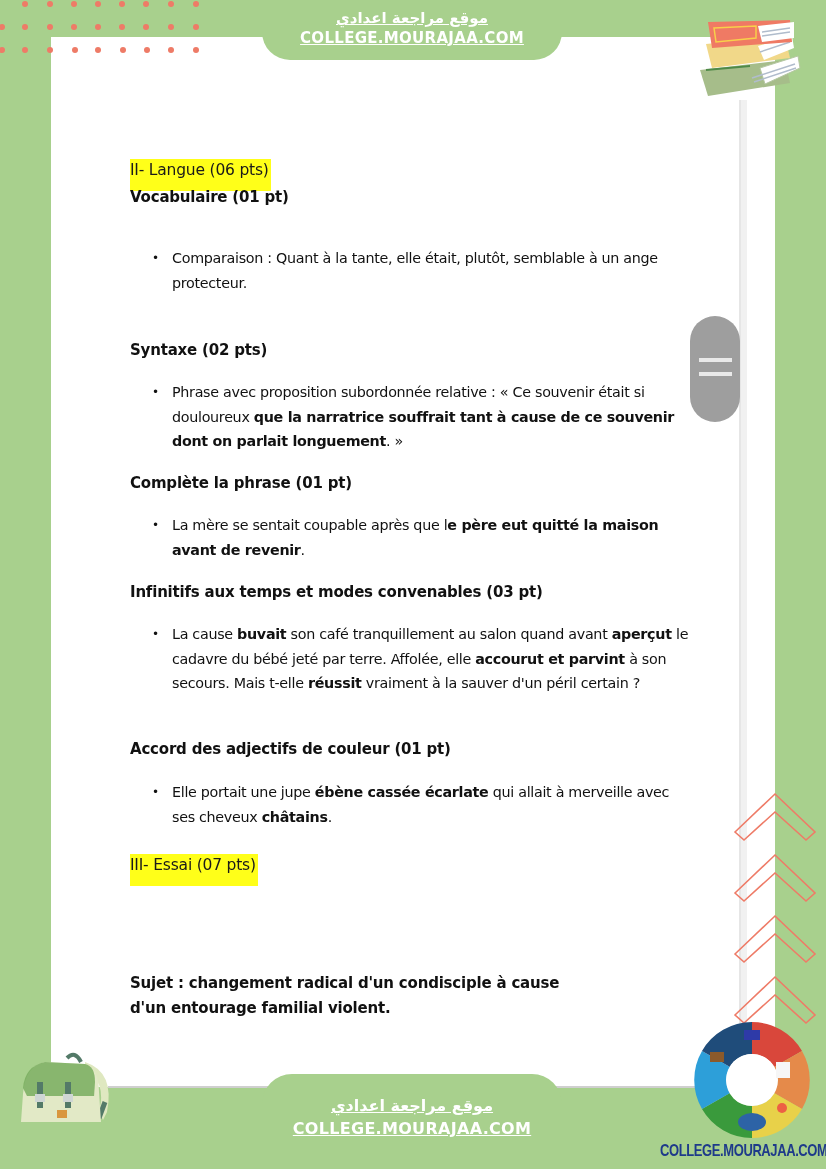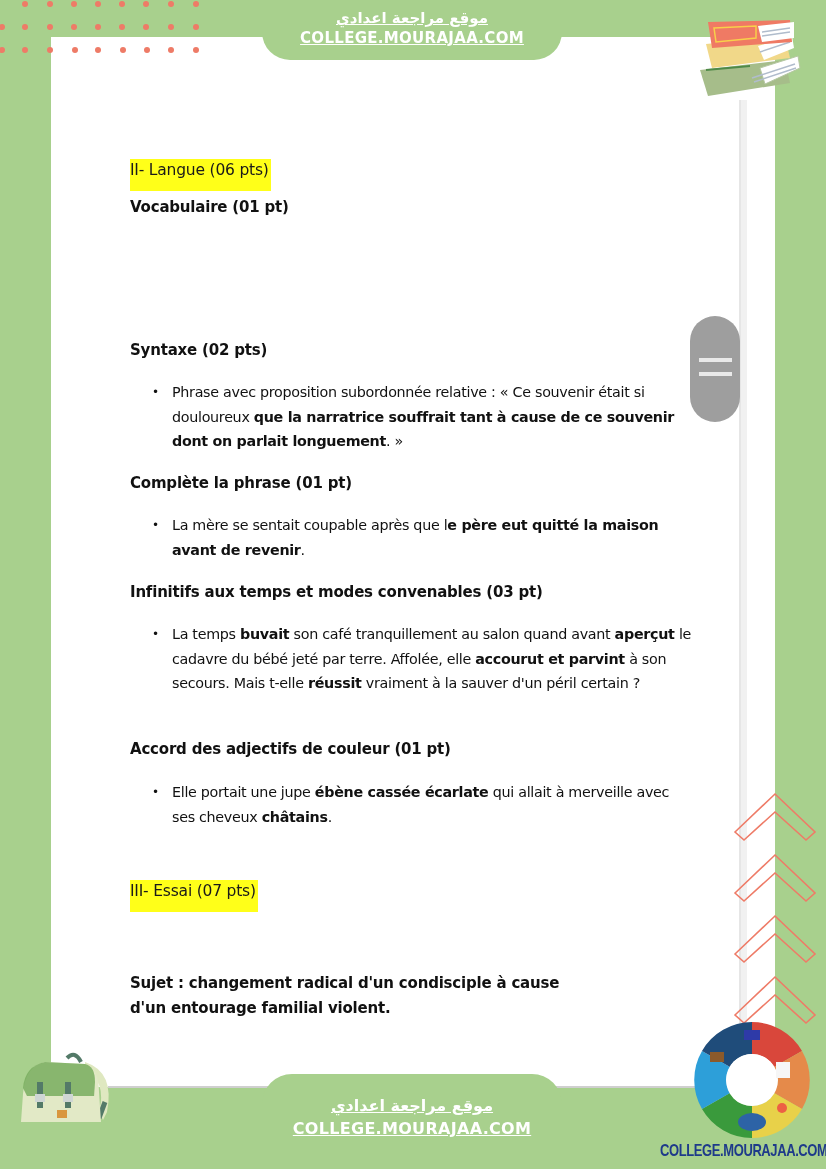--- a/index.html
+++ b/index.html
@@ -125,45 +125,46 @@
   <path d="M24 20 L66 18 L66 30 L26 34 Z" fill="none" stroke="#f8d04a" stroke-width="1.5"></path>
   <path d="M68 18 L104 14 L104 30 L72 34 Z" fill="#ffffff"></path>
   <path d="M72 24 L100 20 M72 28 L100 24" stroke="#b0bccc" stroke-width="1.5"></path>
 </svg>
 
 <div class="content">
   <div class="blk" style="top:4px">
     <span class="section-title">II- Langue (06 pts)</span>
   </div>
 
-  <div class="blk sub-heading" style="top:43px">Vocabulaire (01 pt)</div>
+  <div class="blk sub-heading" style="top:33px">Vocabulaire (01 pt)</div>
   <ul class="bullets blk" style="top:91px">
+    <li>Comparaison : Quant à la tante, elle était, plutôt, semblable à un ange protecteur.</li>
   </ul>
 
   <div class="blk sub-heading" style="top:186px">Syntaxe (02 pts)</div>
   <ul class="bullets blk" style="top:225px">
     <li><span>Phrase avec proposition subordonnée relative : « Ce souvenir était si douloureux </span><b>que la narratrice souffrait tant à cause de ce souvenir dont on parlait longuement</b><span>. »</span></li>
   </ul>
 
   <div class="blk sub-heading" style="top:319px">Complète la phrase (01 pt)</div>
   <ul class="bullets blk" style="top:358px">
     <li><span>La mère se sentait coupable après que l</span><b>e père eut quitté la maison avant de revenir</b><span>.</span></li>
   </ul>
 
   <div class="blk sub-heading" style="top:428px">Infinitifs aux temps et modes convenables (03 pt)</div>
   <ul class="bullets blk" style="top:467px">
-    <li><span>La temps </span><b>buvait</b><span> son café tranquillement au salon quand avant </span><b>aperçut</b><span> le cadavre du bébé jeté par terre. Affolée, elle </span><b>accourut et parvint</b><span> à son secours. Mais t-elle </span><b>réussit</b><span> vraiment à la sauver d'un péril certain ?</span></li>
+    <li><span>La cause </span><b>buvait</b><span> son café tranquillement au salon quand avant </span><b>aperçut</b><span> le cadavre du bébé jeté par terre. Affolée, elle </span><b>accourut et parvint</b><span> à son secours. Mais t-elle </span><b>réussit</b><span> vraiment à la sauver d'un péril certain ?</span></li>
   </ul>
 
   <div class="blk sub-heading" style="top:585px">Accord des adjectifs de couleur (01 pt)</div>
   <ul class="bullets blk" style="top:625px">
     <li><span>Elle portait une jupe </span><b>ébène cassée écarlate</b><span> qui allait à merveille avec ses cheveux </span><b>châtains</b><span>.</span></li>
   </ul>
 
-  <div class="blk" style="top:725px">
+  <div class="blk" style="top:699px">
     <span class="section-title">III- Essai (07 pts)</span>
   </div>
   <div class="blk sub-heading" style="top:816px; width:460px; line-height:25px;">Sujet : changement radical d'un condisciple à cause d'un entourage familial violent.</div>
 </div>
 
 <div class="scroll-handle">
   <div class="bar" style="top:42px"></div>
   <div class="bar" style="top:56px"></div>
 </div>
 

